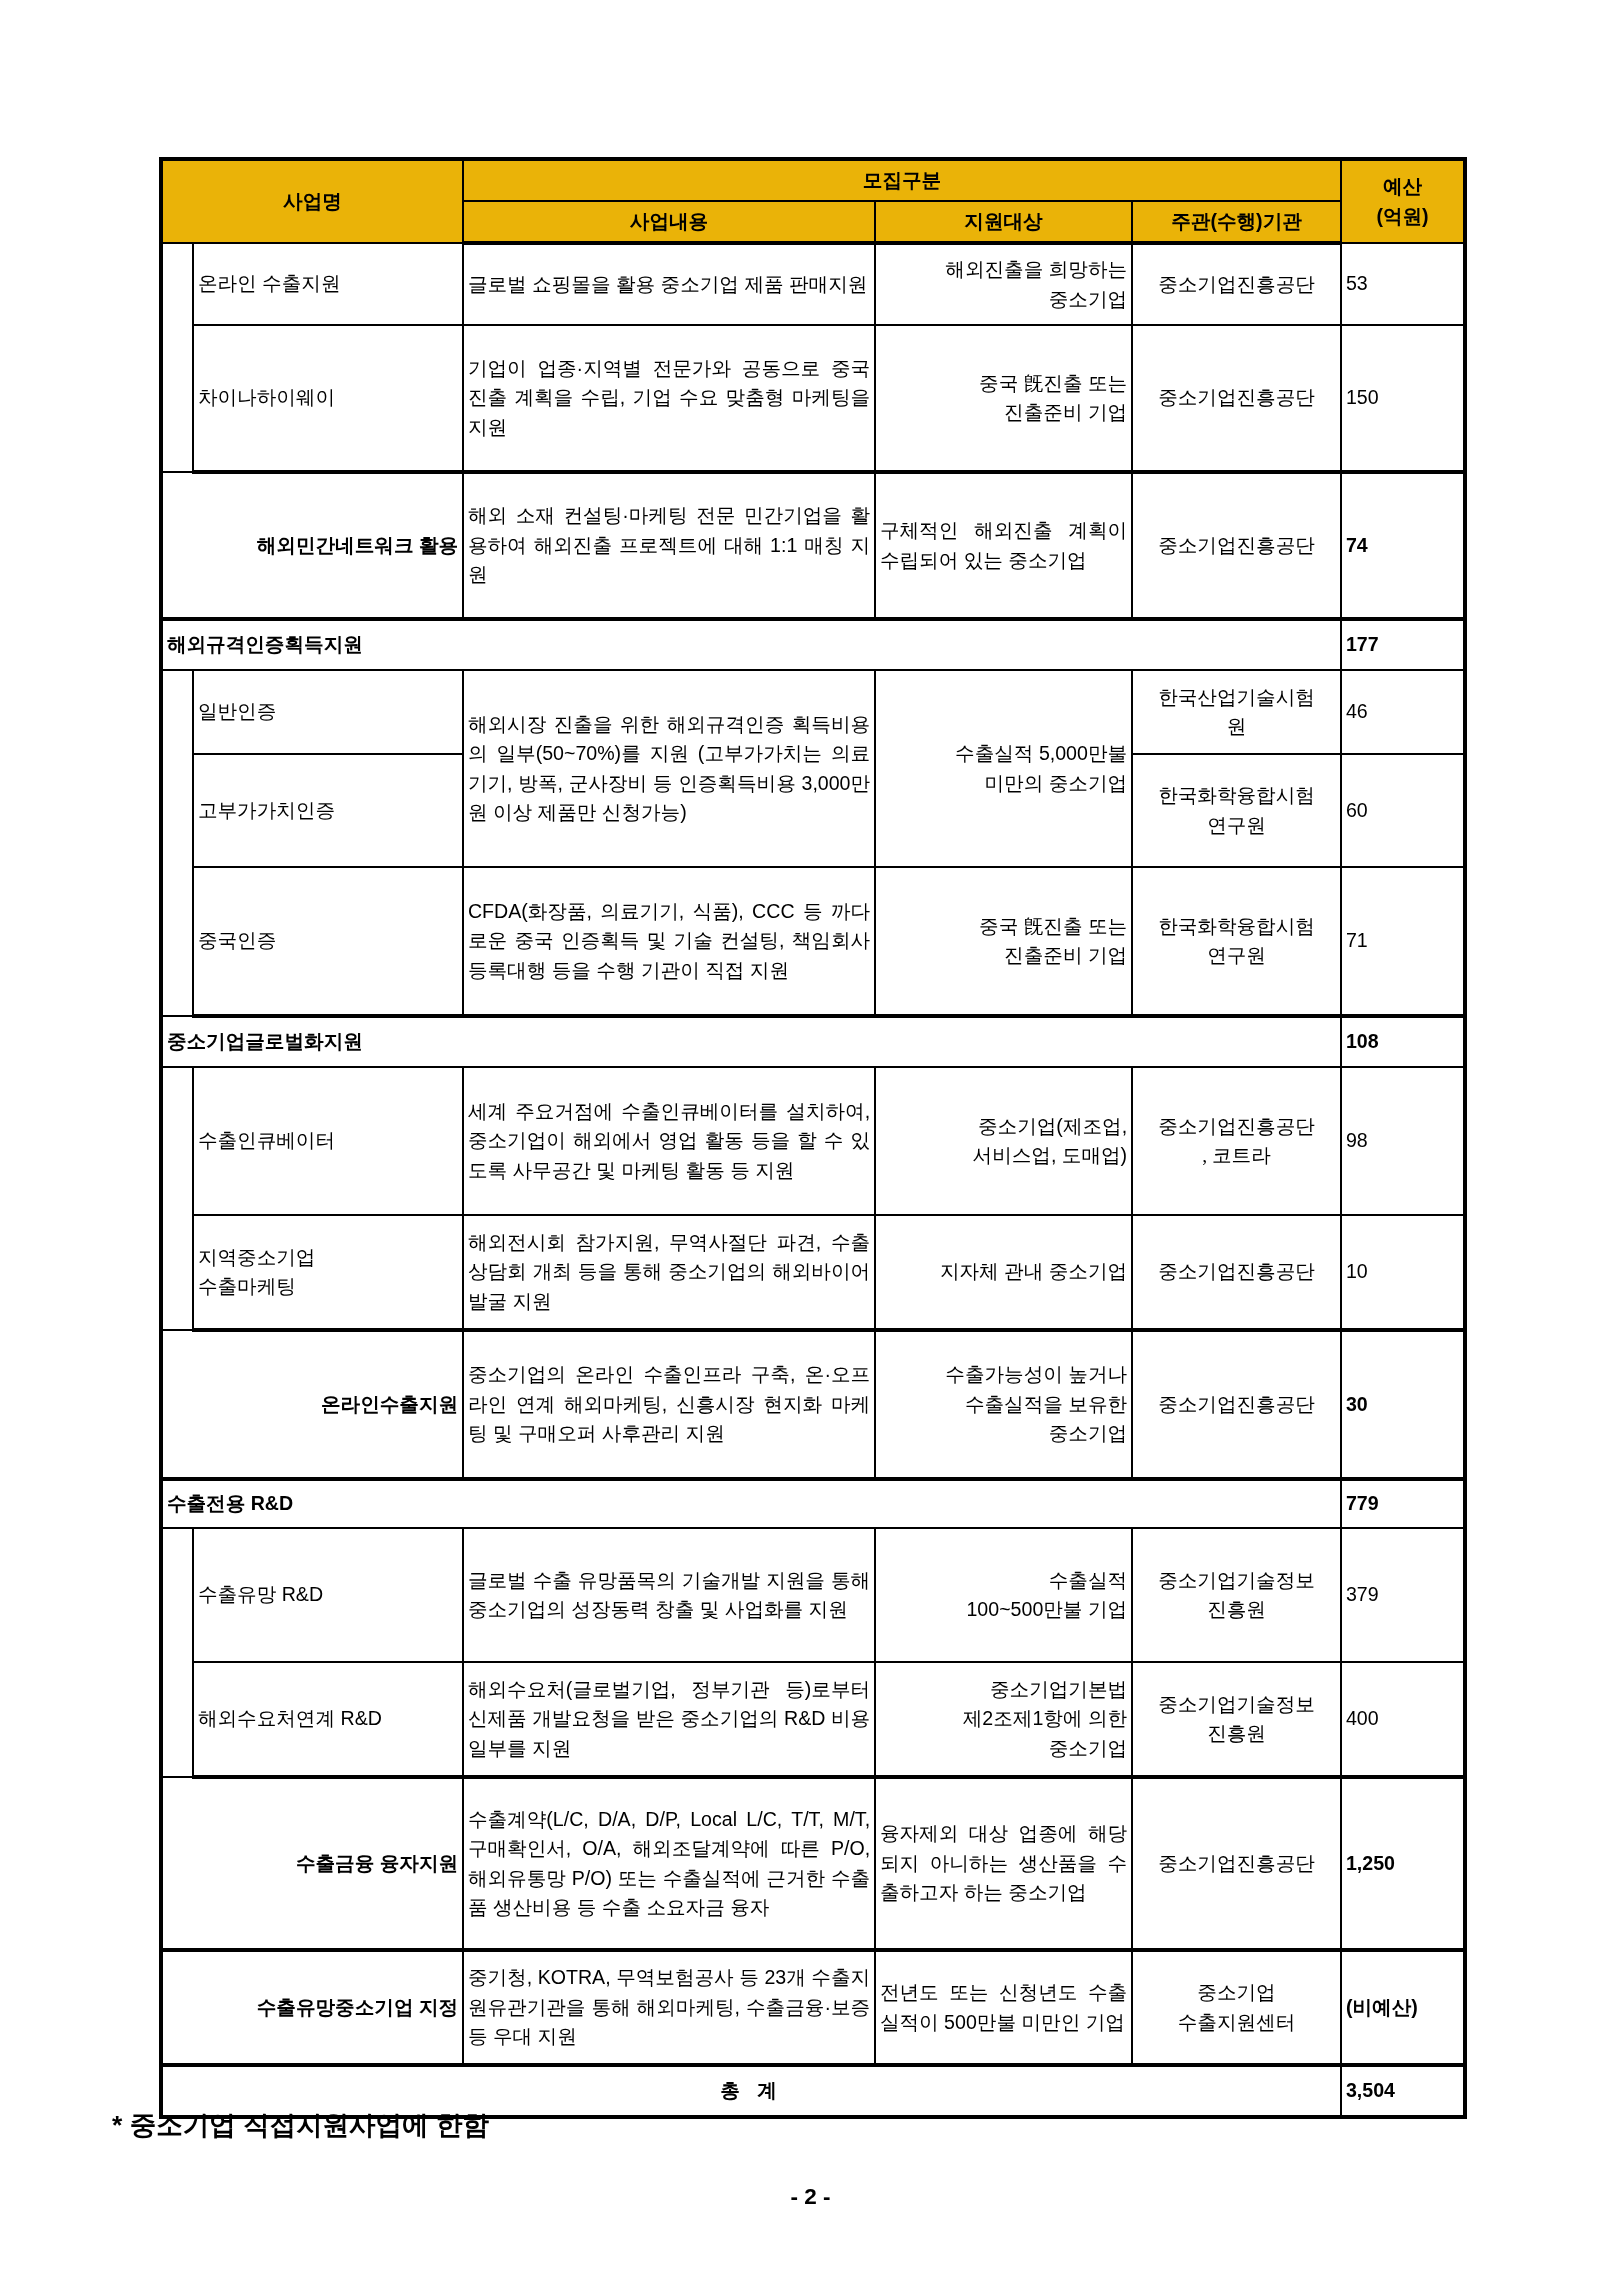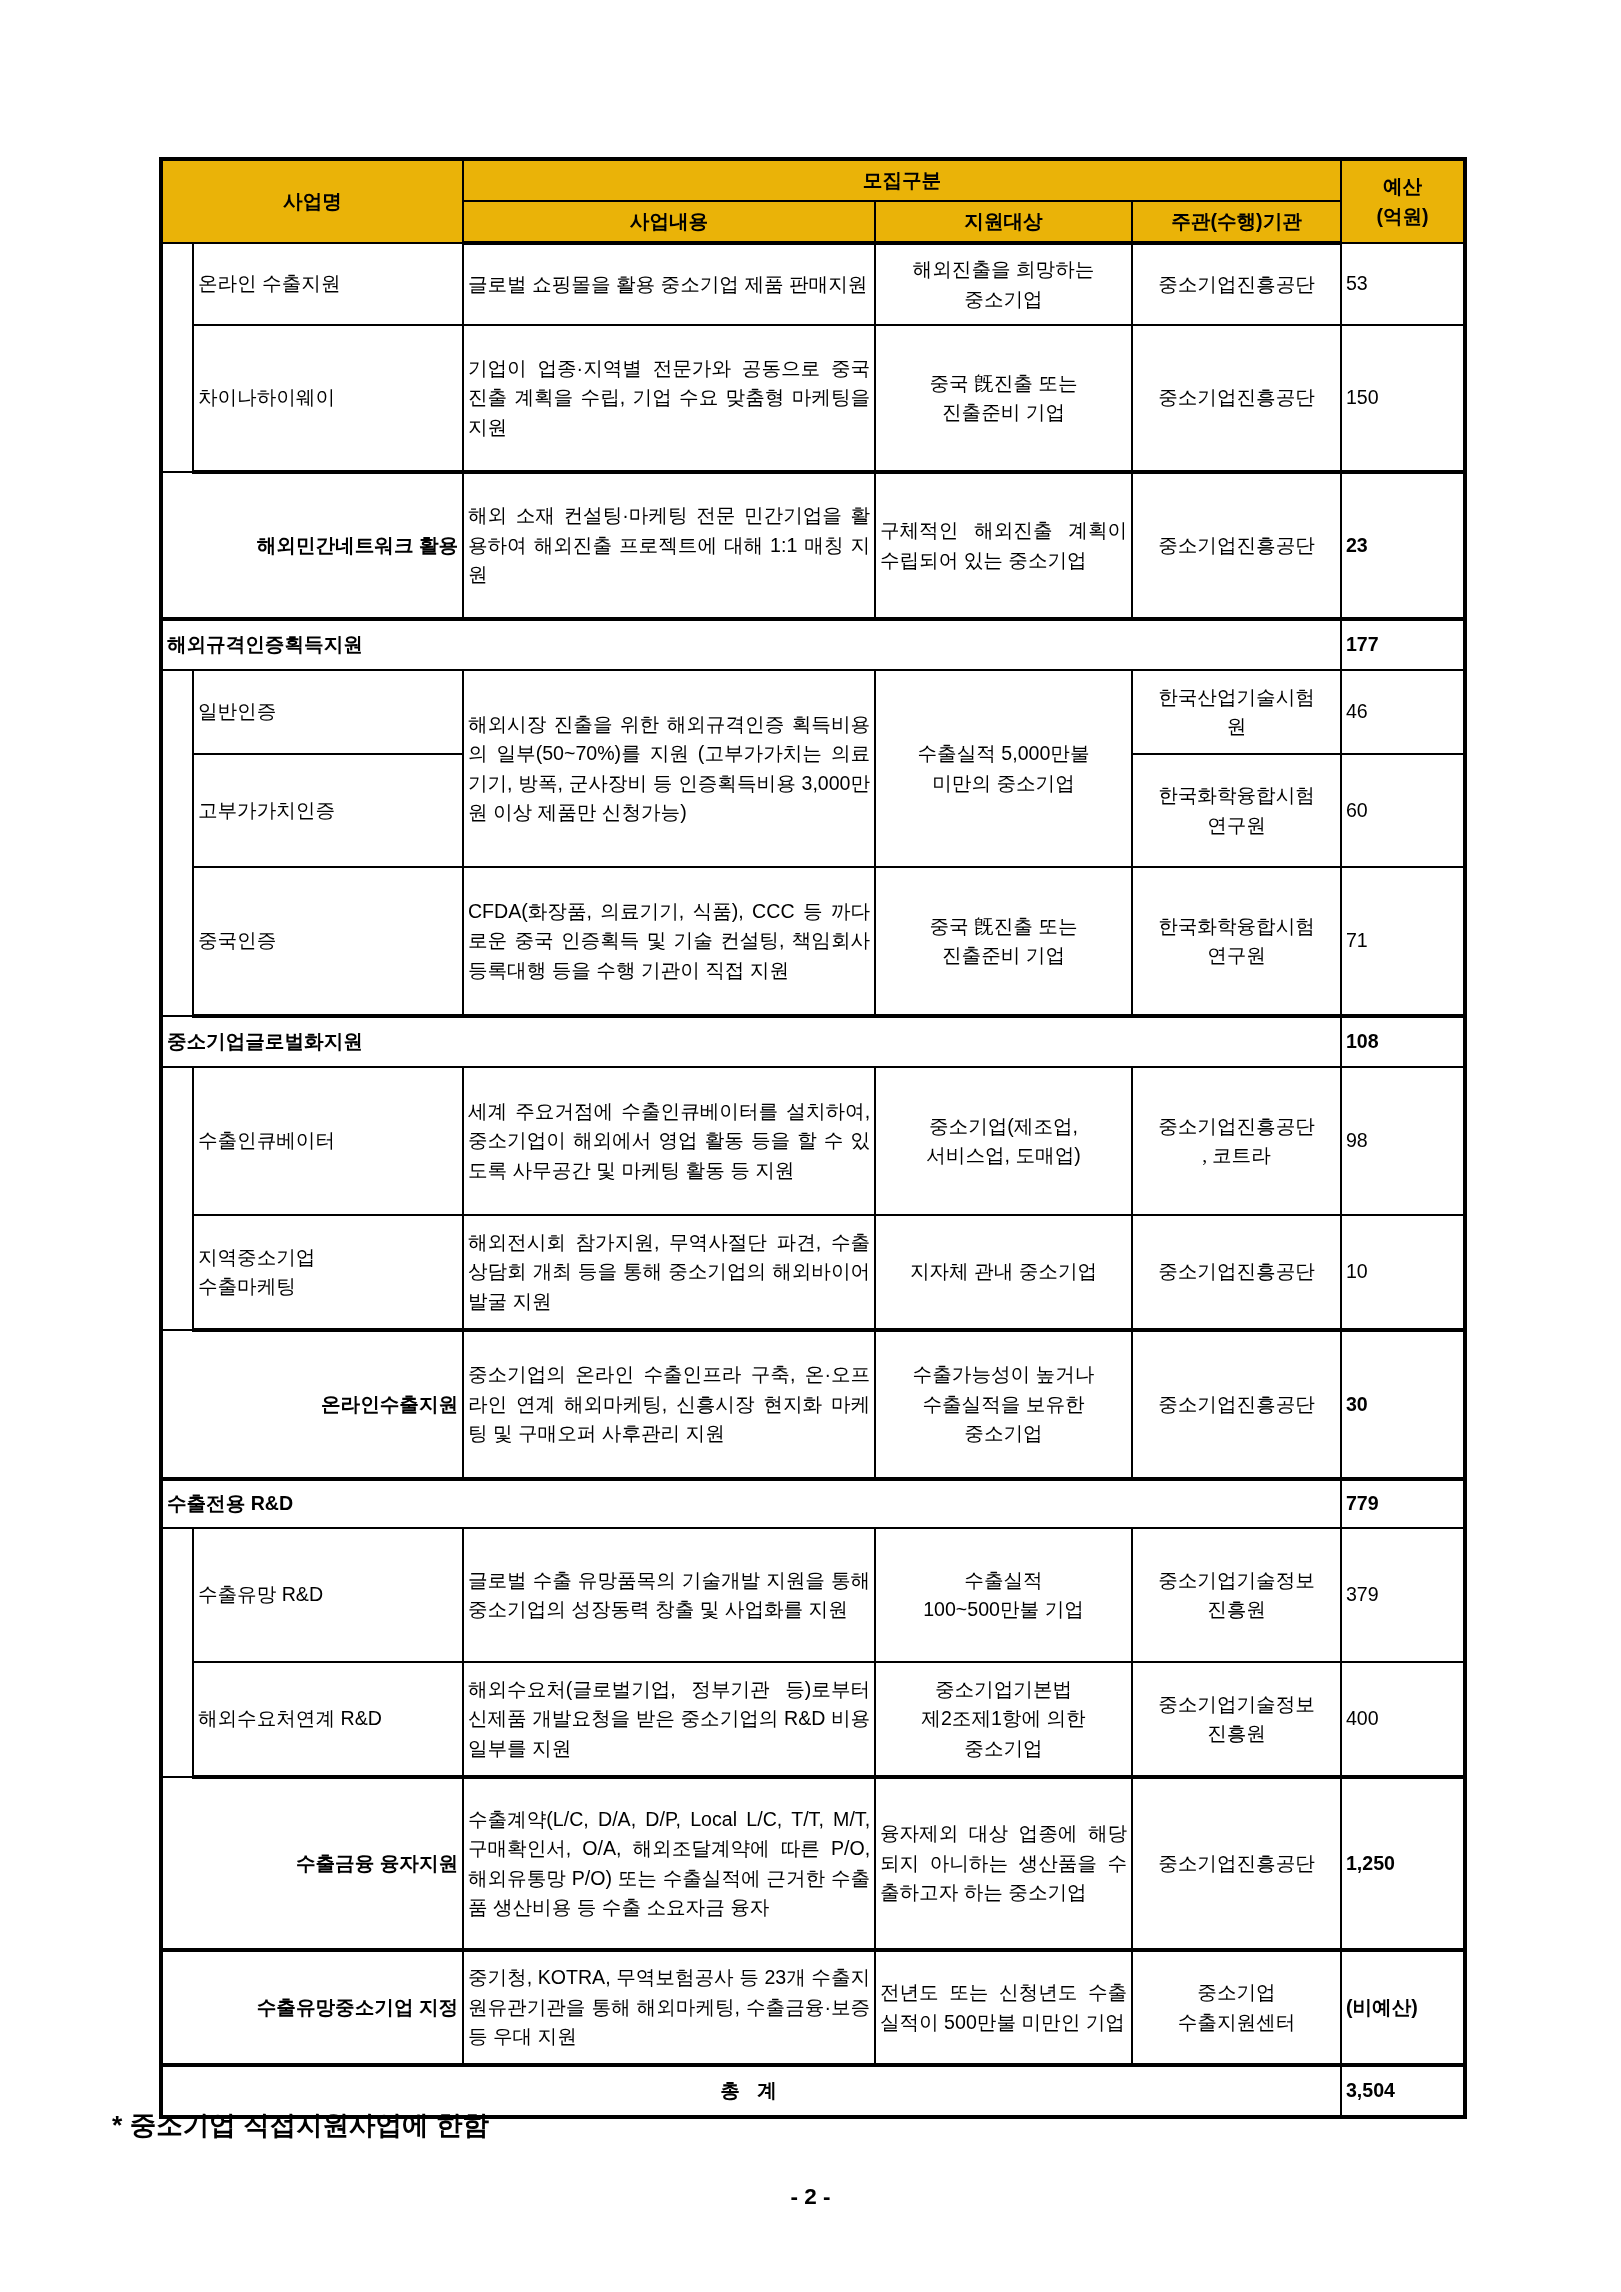--- a/index.html
+++ b/index.html
@@ -45,21 +45,21 @@
     border-radius:22px;
   }
   td.name-main { font-weight:bold;text-align:right; }
   td.sec-name {
     text-align:left;
     padding-left:7.8px;
     font-weight:bold;
     font-size:20.6px;
   }
   td.content { text-align:justify; padding:4.9px 5.9px; }
-  td.target  { text-align:center; white-space:pre-line; }
+  td.target  { text-align:right; white-space:pre-line; }
   td.target-j { text-align:justify; padding:4.9px 5.9px; white-space:normal; }
   td.agency  { text-align:center; white-space:pre-line;font-family:Liberation Serif, serif; }
   td.budget  { text-align:left; padding-right:13.7px; font-size:20.6px; }
   td.budget-b { font-weight:bold; }
   td.spacer { padding:0; }
   tr.tb > td { border-bottom-width:4.9px; }
   td.sp-thick { border-bottom-width:4.9px; }
   td.total-label {
     text-align:center;
     font-weight:bold;
@@ -130,21 +130,21 @@
 진출준비 기업</td>
         <td class="agency">중소기업진흥공단</td>
         <td class="budget">150</td>
       </tr>
 
       <tr class="tb" style="height:147px">
         <td colspan="2" class="name name-main">해외민간네트워크 활용</td>
         <td class="content">해외 소재 컨설팅·마케팅 전문 민간기업을 활용하여 해외진출 프로젝트에 대해 1:1 매칭 지원</td>
         <td class="target-j">구체적인 해외진출 계획이 수립되어 있는 중소기업</td>
         <td class="agency">중소기업진흥공단</td>
-        <td class="budget budget-b">23</td>
+        <td class="budget budget-b">74</td>
       </tr>
 
       <tr style="height:51px">
         <td colspan="5" class="sec-name">해외규격인증획득지원</td>
         <td class="budget budget-b">177</td>
       </tr>
 
       <tr style="height:84px">
         <td rowspan="3" class="spacer sp-thick"></td>
         <td class="name">일반인증</td>

